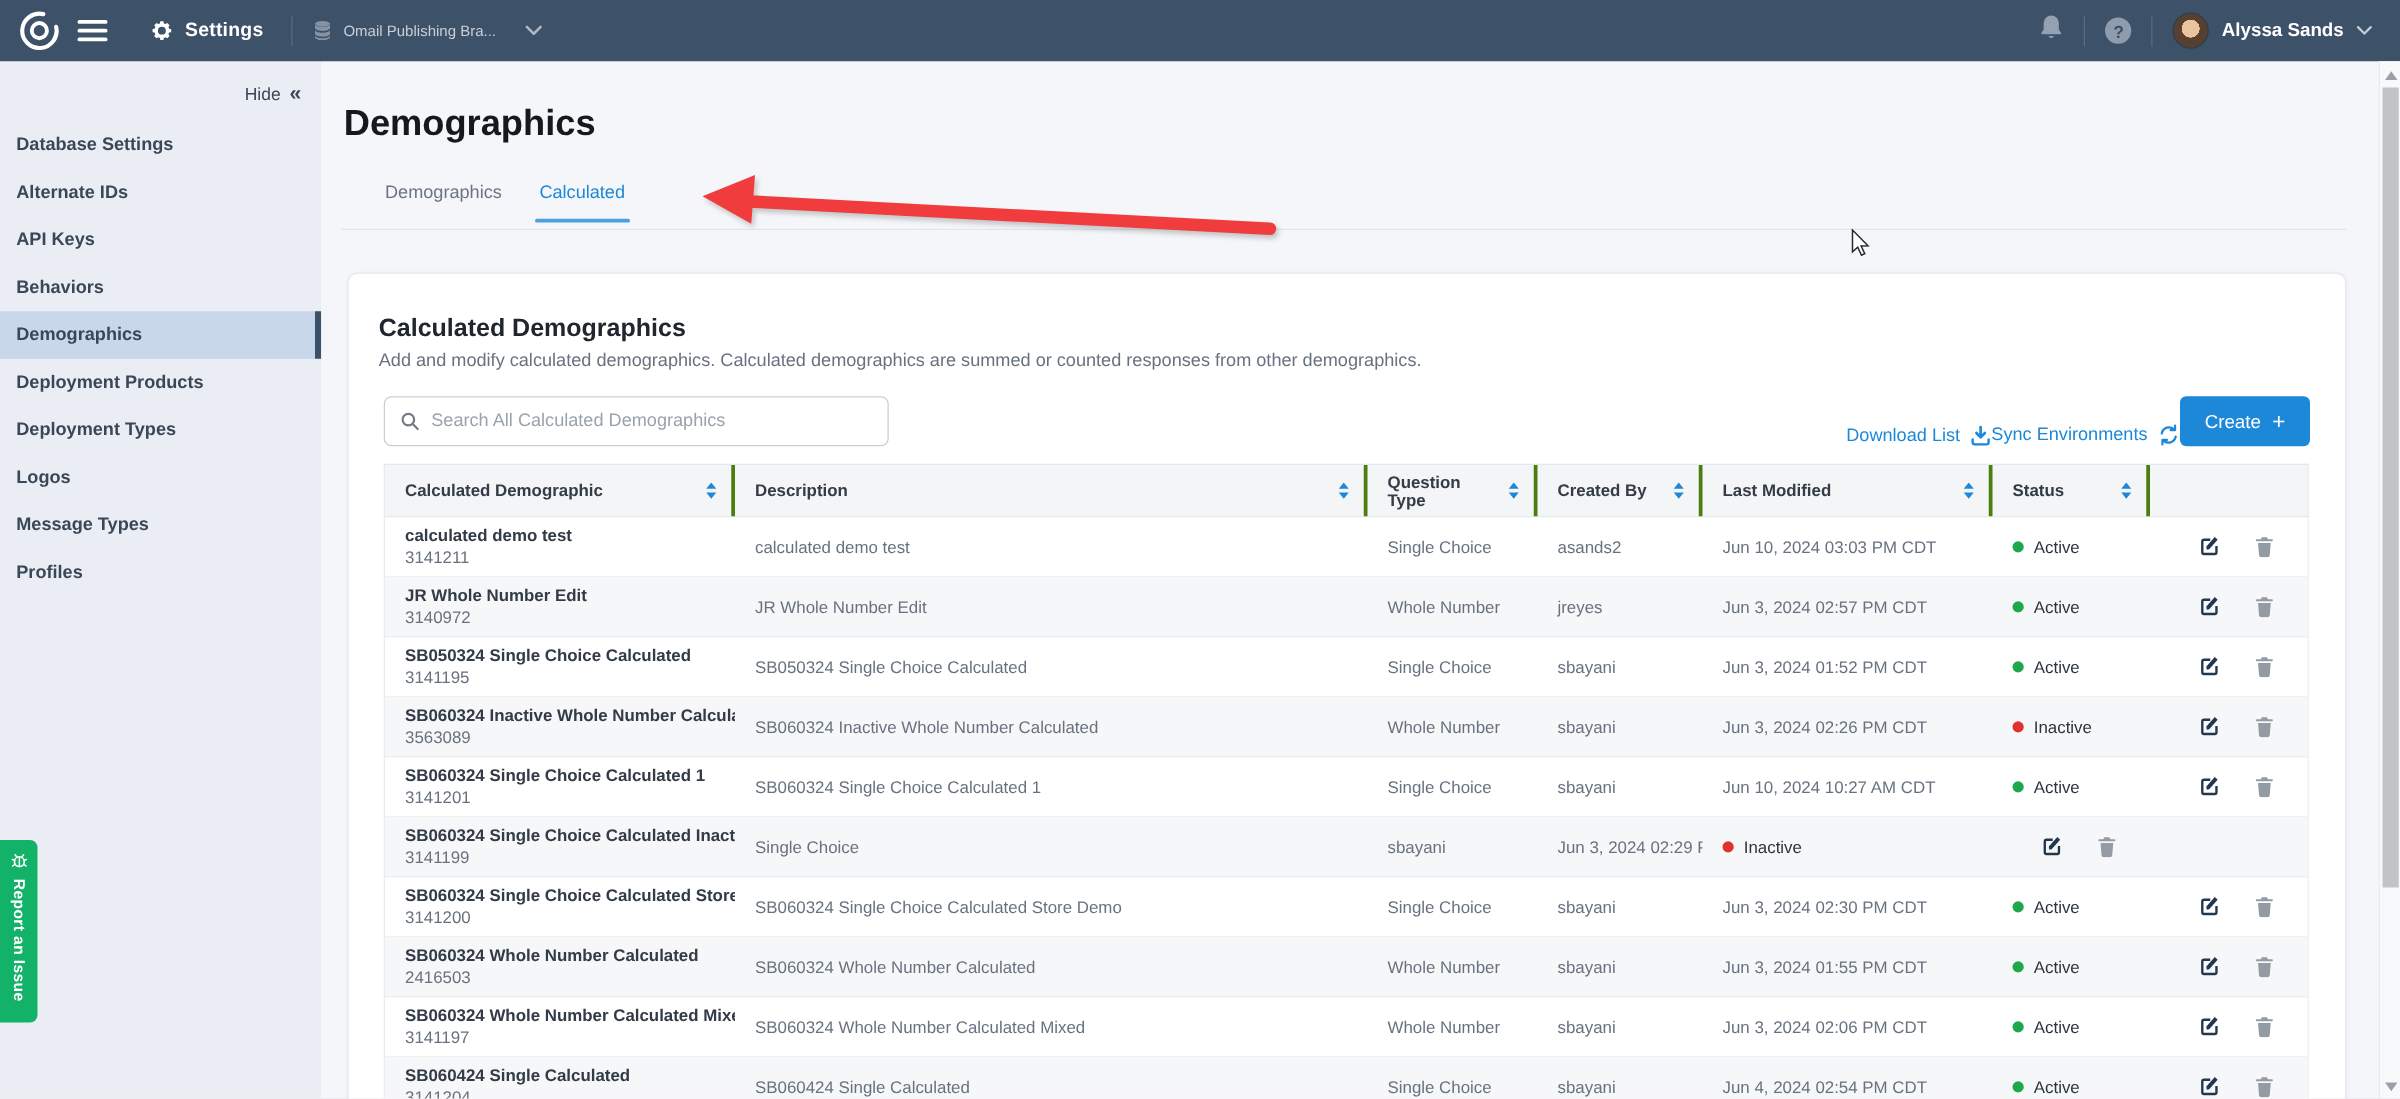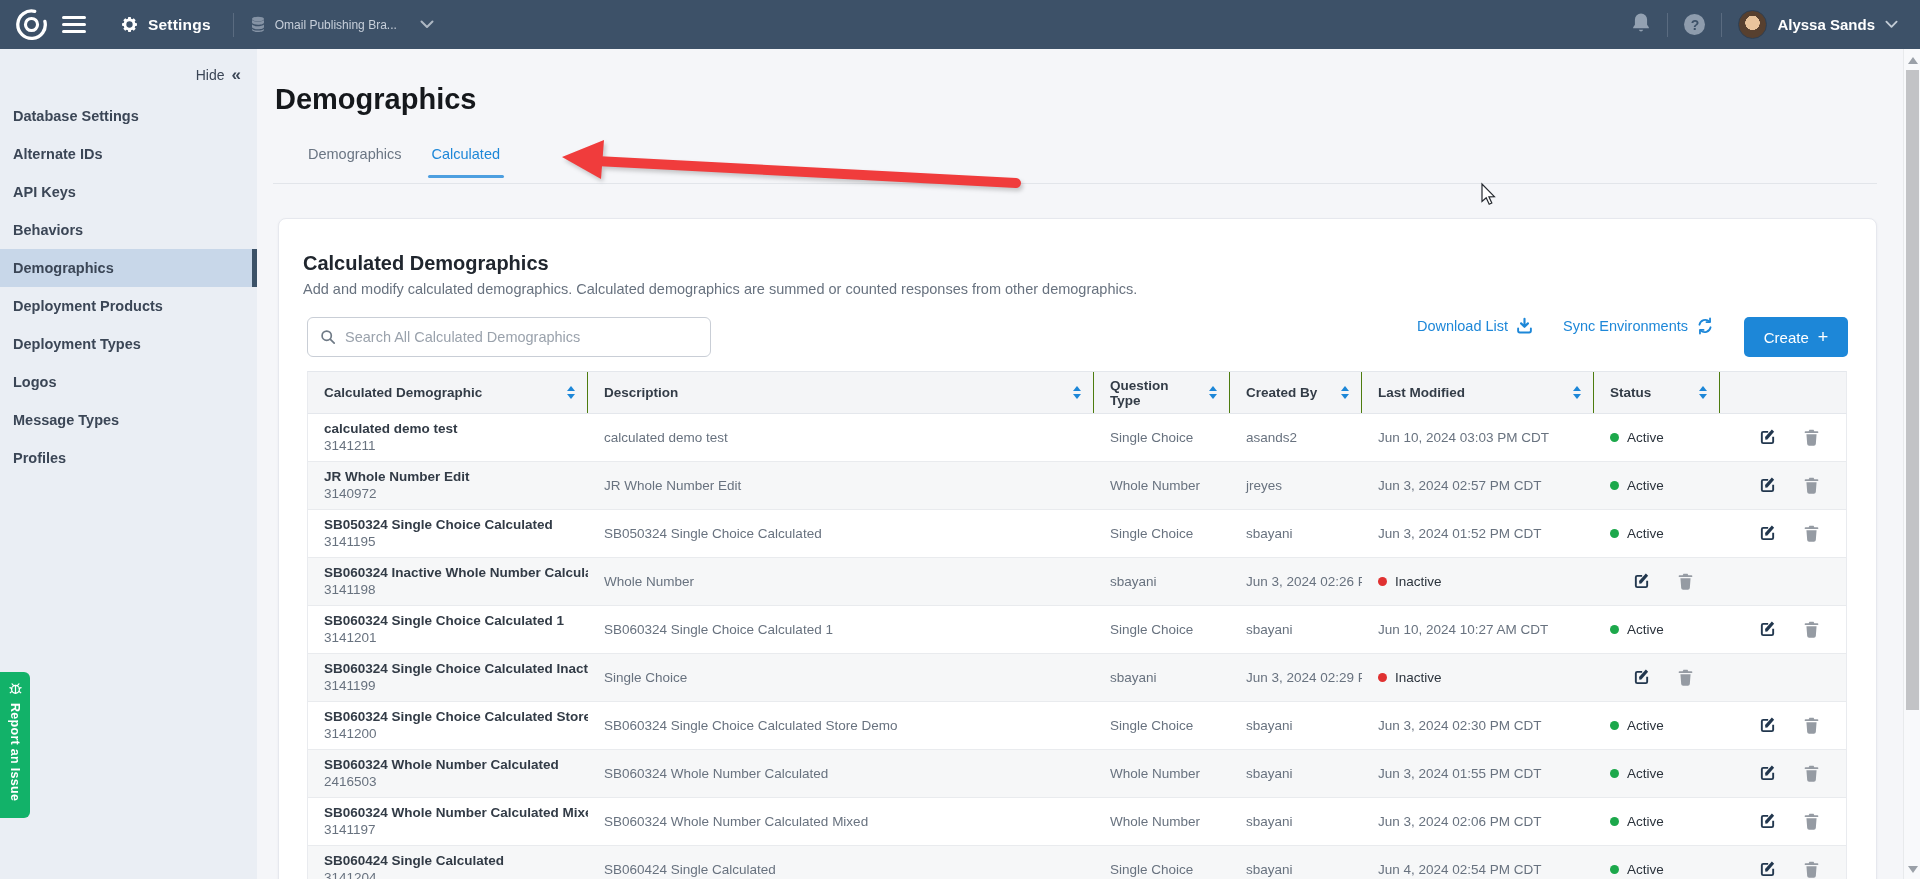--- a/index.html
+++ b/index.html
@@ -55,34 +55,34 @@
   
   .card { position:absolute; left:21px; top:169px; width:1599px; height:712px; background:#fff;
           border:1px solid #e6e8ee; border-radius:8px; box-shadow:0 1px 3px rgba(20,30,50,.05); }
   .card-title { position:absolute; left:24px; top:33px; font-size:20px; font-weight:600; color:#20262e; }
   .card-desc { position:absolute; left:24px; top:62px; font-size:14.5px; color:#68727f; }
   .search-box { position:absolute; left:28px; top:98px; width:404px; height:40px; border:1px solid #c9ced6;
                 border-radius:6px; background:#fff; display:flex; align-items:center; padding:0 12px; gap:9px; }
   .search-box input { border:none; outline:none; flex:1; font-size:14.5px; color:#39424d;
                       font-family:"Liberation Sans","DejaVu Sans",sans-serif; }
   .search-box input::placeholder { color:#9aa2ac; }
-  .controls { position:absolute; right:28px; top:98px; height:40px; display:flex; align-items:flex-start; gap:30px; }
+  .controls { position:absolute; right:28px; top:98px; height:40px; display:flex; align-items:flex-end; }
   .link-btn { display:flex; align-items:center; gap:8px; color:#1d87d8; font-size:14.5px; cursor:pointer; white-space:nowrap; }
   .create-btn { height:40px; min-width:104px; background:#1d87d8; color:#fff; border:none; border-radius:5px;
                 font-size:15px; display:flex; align-items:center; justify-content:center; gap:9px; padding:0 16px;
                 cursor:pointer; font-family:inherit; }
   .create-btn .plus { font-size:18px; font-weight:400; line-height:1; }
 
   
   .dtable { position:absolute; left:28px; top:152px; width:1540px; }
   .grid-row { display:grid; grid-template-columns:280px 506px 136px 132px 232px 126px 128px; }
   .thead { background:#f4f5f7; border-top:1px solid #e4e7ec; border-bottom:1px solid #e4e7ec;
            border-left:1px solid #e9ebef; border-right:1px solid #e9ebef; height:43px; }
   .th { display:flex; align-items:center; padding:0 12px 0 16px; font-size:13.5px; font-weight:700; color:#333c47;
-        border-right:1px solid #4d7c0f; cursor:pointer; }
+        border-right:3px solid #4d7c0f; cursor:pointer; }
   .th:last-child { border-right:none; }
   .sort { display:inline-flex; flex-direction:column; gap:3px; margin-left:auto; padding-left:8px; }
   .sort i { width:0; height:0; border-left:4.5px solid transparent; border-right:4.5px solid transparent; }
   .sort .up { border-bottom:5.5px solid #1d87d8; }
   .sort .dn { border-top:5.5px solid #1d87d8; }
   .tbody { border-left:1px solid #e9ebef; border-right:1px solid #e9ebef; }
   .trow { height:48px; border-bottom:1px solid #e9ebee; background:#fff; }
   .trow:nth-child(even) { background:#f6f7f8; }
   .td { display:flex; align-items:center; padding:0 12px 0 16px; font-size:13.5px; color:#68727f; overflow:hidden; white-space:nowrap; }
   .name-cell { flex-direction:column; align-items:flex-start; justify-content:center; line-height:1.25; }
@@ -387,22 +387,23 @@
           <path fill="#959ba3" d="M5.8.8h4.4l.8 1.6h3.4a.9.9 0 0 1 0 1.8H1.6a.9.9 0 0 1 0-1.8H5z"></path>
           <path fill="#959ba3" d="M2.6 5.6h10.8l-.8 10.3a2.1 2.1 0 0 1-2.1 1.9H5.5a2.1 2.1 0 0 1-2.1-1.9z"></path>
         </svg>
       </span>
     </div>
   </div>
 
   <div class="trow grid-row">
     <div class="td name-cell">
       <span class="row-name">SB060324 Inactive Whole Number Calculated Mixed</span>
-      <span class="row-id">3141198</span>
-    </div>
+      <span class="row-id">3563089</span>
+    </div>
+    <div class="td">SB060324 Inactive Whole Number Calculated</div>
     <div class="td">Whole Number</div>
     <div class="td">sbayani</div>
     <div class="td">Jun 3, 2024 02:26 PM CDT</div>
     <div class="td status-cell">
       <span class="dot inactive"></span>
       <span class="status-text">Inactive</span>
     </div>
     <div class="td actions-cell">
       <span class="act-icon">
         <svg width="17" height="17" viewBox="0 0 18 18">

